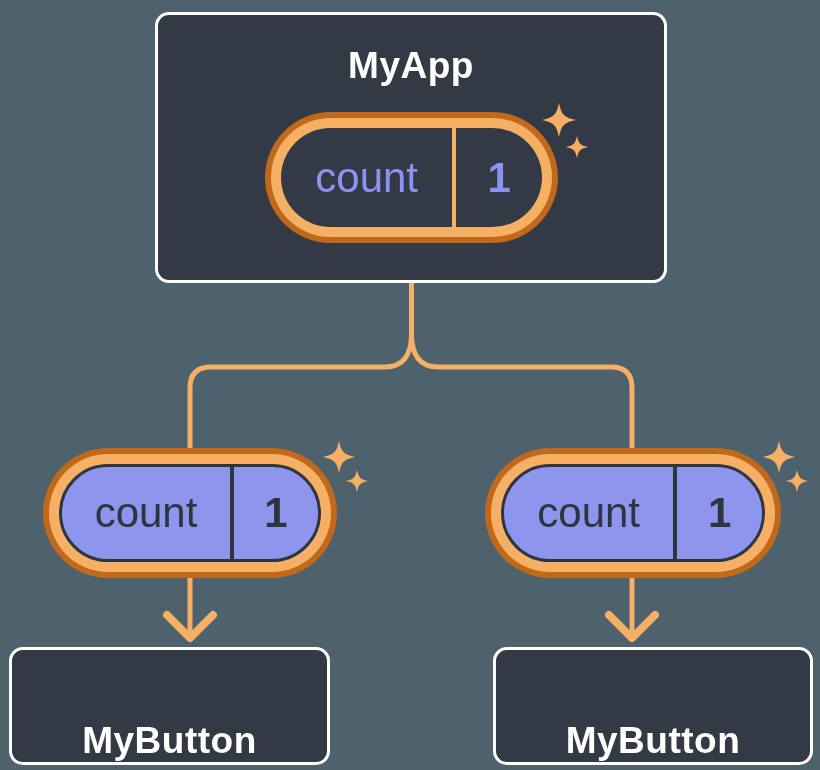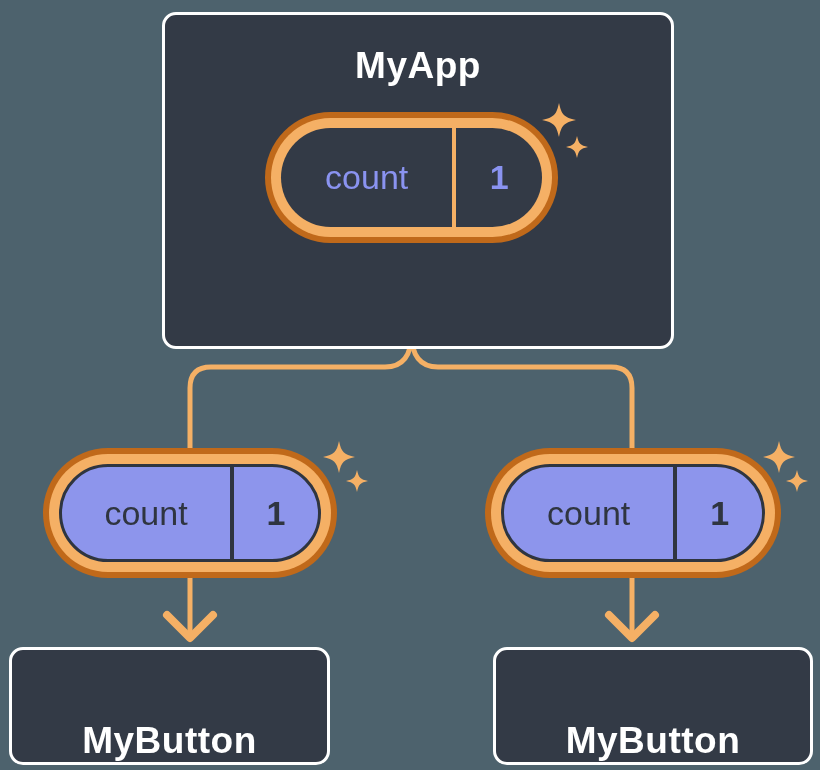--- a/index.html
+++ b/index.html
@@ -34,21 +34,21 @@
   .node{
     position:absolute;
     background:var(--card-bg);
     border:3px solid var(--card-border);
     border-radius:14px;
     box-sizing:border-box;
     color:var(--text-white);
     z-index:1;
   }
   .node-root{
-    left:162px;top:12px;width:512px;height:337px;
+    left:155px;top:12px;width:512px;height:271px;
   }
   .node-title{
     margin-top:30px;
     text-align:center;
     font-size:37px;
     font-weight:600;
     letter-spacing:.5px;
   }
   .node-leaf{
     display:flex;align-items:flex-end;justify-content:center;
@@ -75,21 +75,21 @@
     height:100%;
     box-sizing:border-box;
   }
   .pill-core{
     height:100%;
     border-radius:999px;
     display:flex;
     align-items:stretch;
     overflow:hidden;
     box-sizing:border-box;
-    font-size:34px;
+    font-size:42px;
   }
   .core-dark{background:var(--card-bg);}
   .core-purple{
     background:var(--purple-fill);
     border:3px solid var(--ink);
   }
   .pill-name,.pill-value{
     display:flex;align-items:center;justify-content:center;
   }
   .pill-name{flex:2;}

